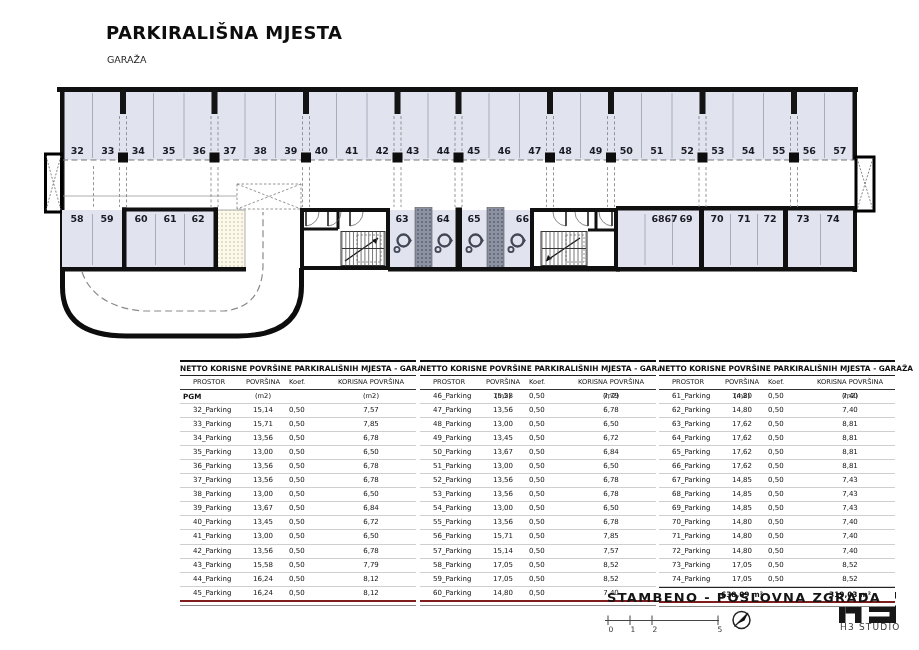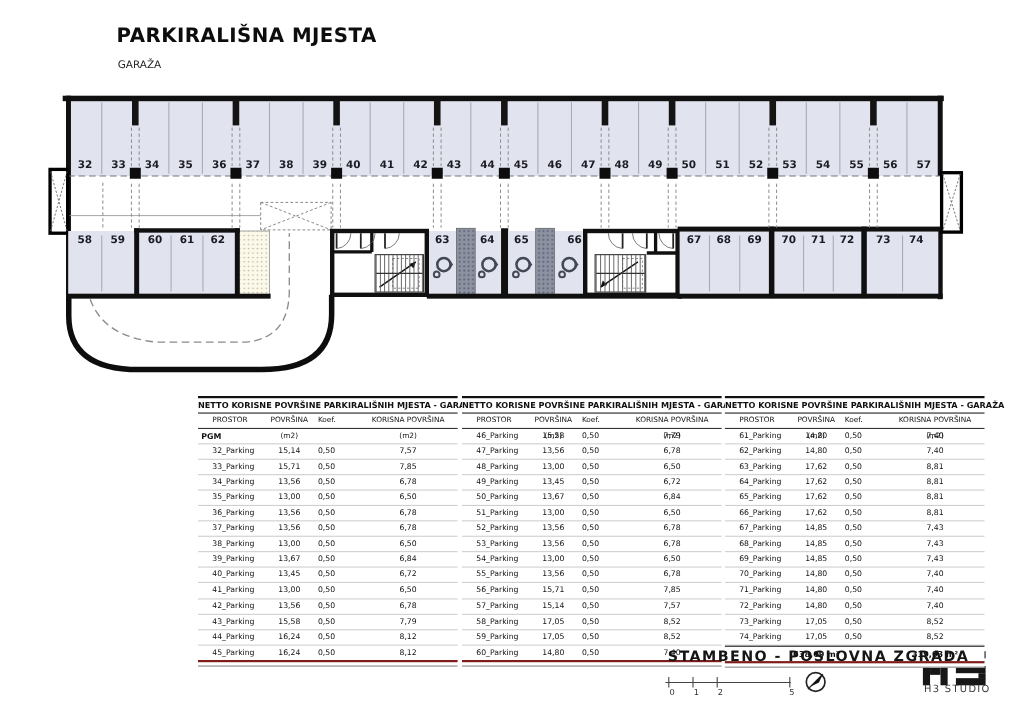--- a/index.html
+++ b/index.html
@@ -287,21 +287,21 @@
     <div class="stall-num" style="left: 826.75px; top: 145px;">57</div>
     <div class="stall-num" style="left: 64px; top: 213px;">58</div>
     <div class="stall-num" style="left: 94px; top: 213px;">59</div>
     <div class="stall-num" style="left: 128px; top: 213px;">60</div>
     <div class="stall-num" style="left: 157px; top: 213px;">61</div>
     <div class="stall-num" style="left: 185px; top: 213px;">62</div>
     <div class="stall-num" style="left: 389px; top: 213px;">63</div>
     <div class="stall-num" style="left: 430px; top: 213px;">64</div>
     <div class="stall-num" style="left: 461px; top: 213px;">65</div>
     <div class="stall-num" style="left: 503px; top: 213px; text-align: right;">66</div>
-    <div class="stall-num" style="left: 618px; top: 213px;">67</div>
+    <div class="stall-num" style="left: 618px; top: 213px; padding-left: 40px;">67</div>
     <div class="stall-num" style="left: 645px; top: 213px;">68</div>
     <div class="stall-num" style="left: 673px; top: 213px;">69</div>
     <div class="stall-num" style="left: 704px; top: 213px;">70</div>
     <div class="stall-num" style="left: 731px; top: 213px;">71</div>
     <div class="stall-num" style="left: 757px; top: 213px;">72</div>
     <div class="stall-num" style="left: 790px; top: 213px;">73</div>
     <div class="stall-num" style="left: 820px; top: 213px;">74</div>
   </div>
 
 <div id="page-title" class="abs">PARKIRALIŠNA MJESTA</div>

